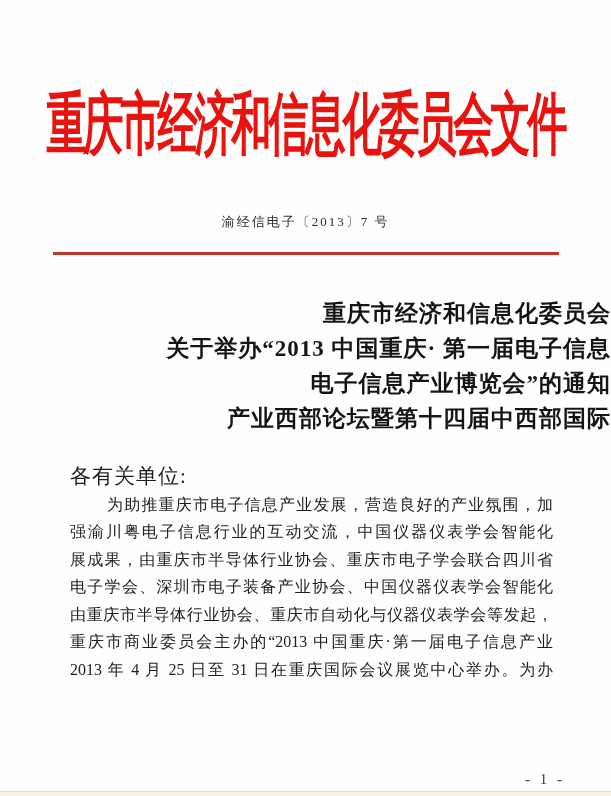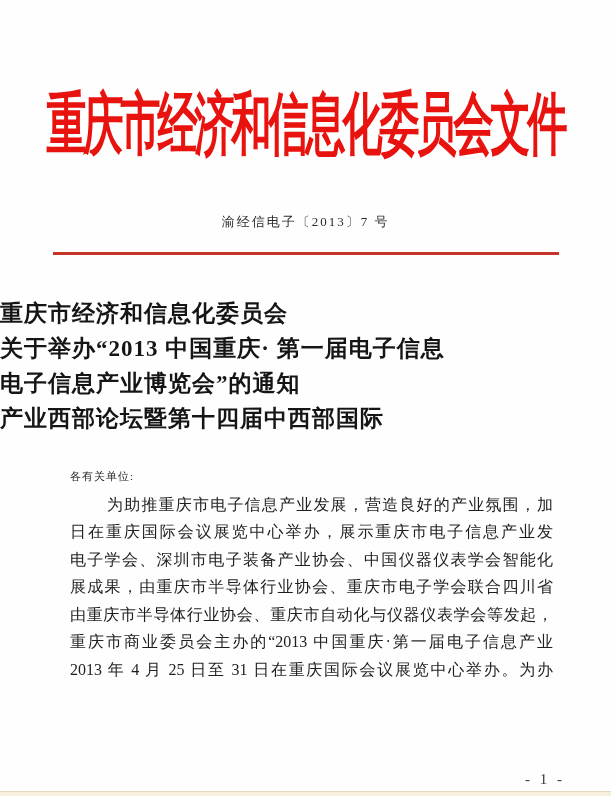--- a/index.html
+++ b/index.html
@@ -42,39 +42,39 @@
   .red-line {
     position: absolute;
     top: 252px; left: 53px;
     width: 506px; height: 3px;
     background: #c53228;
   }
   
   .notice-title {
     position: absolute;
     top: 296px; left: 0; right: 0;
-    text-align: left;
+    text-align: right;
     color: #151515;
   }
   .notice-title .t-line {
     font-size: 23px;
     font-weight: bold;
     line-height: 35px;
     letter-spacing: 1px;
     white-space: nowrap;
   }
   
   .body-block {
     position: absolute;
     top: 463px; left: 70px;
     width: 483px;
     color: #1e1e1e;
   }
   .salutation {
-    font-size: 11px;
+    font-size: 21px;
     line-height: 27.5px;
     letter-spacing: 1px;
   }
   .b-line {
     font-size: 16px;
     line-height: 27.5px;
     text-align: justify;
     text-align-last: justify;
     white-space: nowrap;
   }
@@ -110,23 +110,23 @@
   <div class="notice-title">
     <div class="t-line">重庆市经济和信息化委员会</div>
     <div class="t-line">关于举办“2013 中国重庆· 第一届电子信息</div>
     <div class="t-line">电子信息产业博览会”的通知</div>
     <div class="t-line">产业西部论坛暨第十四届中西部国际</div>
   </div>
 
   <div class="body-block">
     <div class="salutation">各有关单位:</div>
     <div class="b-line indent">为助推重庆市电子信息产业发展，营造良好的产业氛围，加</div>
-    <div class="b-line">日在重庆国际会议展览中心举办，展示重庆市电子信息产业发</div>
+    <div class="b-line">强渝川粤电子信息行业的互动交流，中国仪器仪表学会智能化</div>
+    <div class="b-line">展成果，由重庆市半导体行业协会、重庆市电子学会联合四川省</div>
     <div class="b-line">电子学会、深圳市电子装备产业协会、中国仪器仪表学会智能化</div>
-    <div class="b-line">展成果，由重庆市半导体行业协会、重庆市电子学会联合四川省</div>
     <div class="b-line">由重庆市半导体行业协会、重庆市自动化与仪器仪表学会等发起，</div>
     <div class="b-line">重庆市商业委员会主办的“2013 中国重庆·第一届电子信息产业</div>
     <div class="b-line">2013 年 4 月 25 日至 31 日在重庆国际会议展览中心举办。为办</div>
   </div>
 
   <div class="page-number">- 1 -</div>
 
   <div class="scan-edge"></div>
 
 </div>

